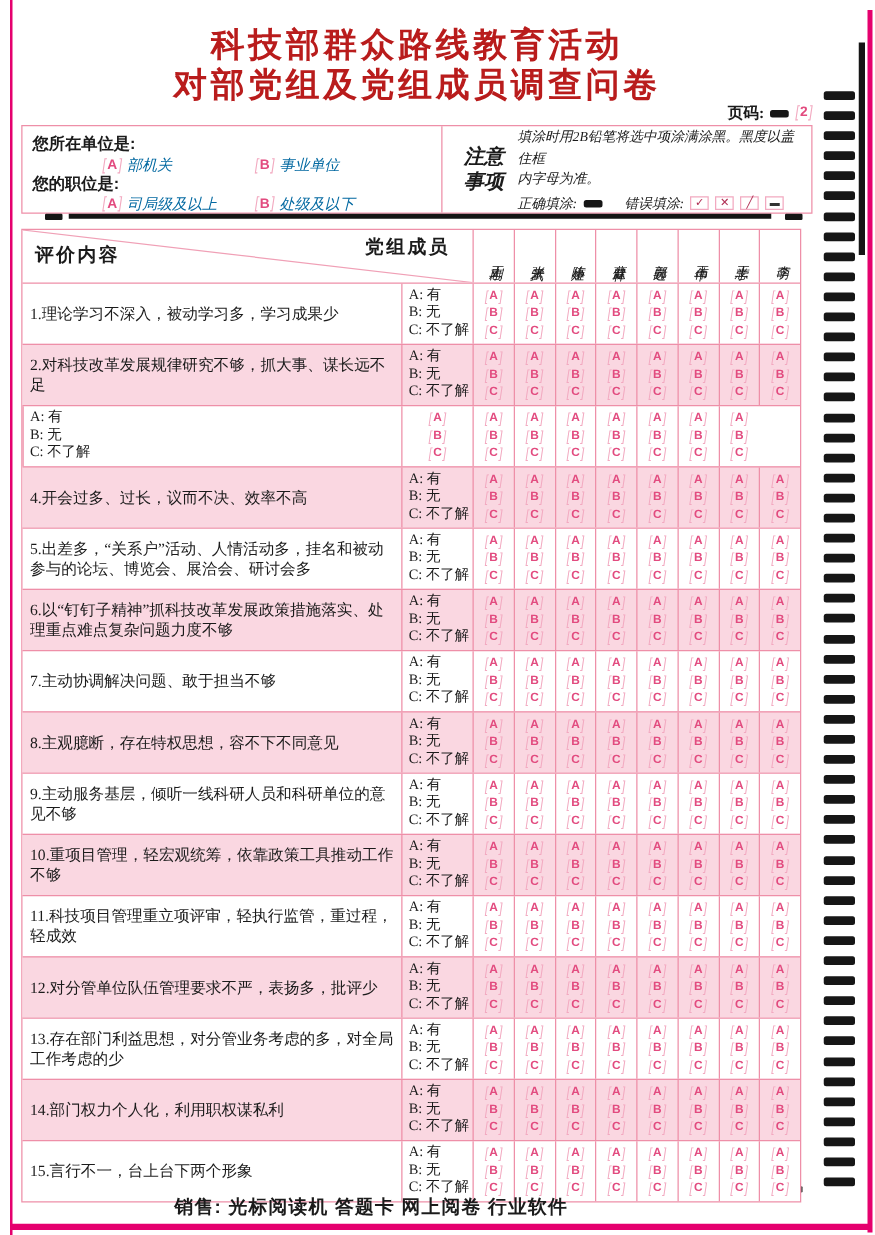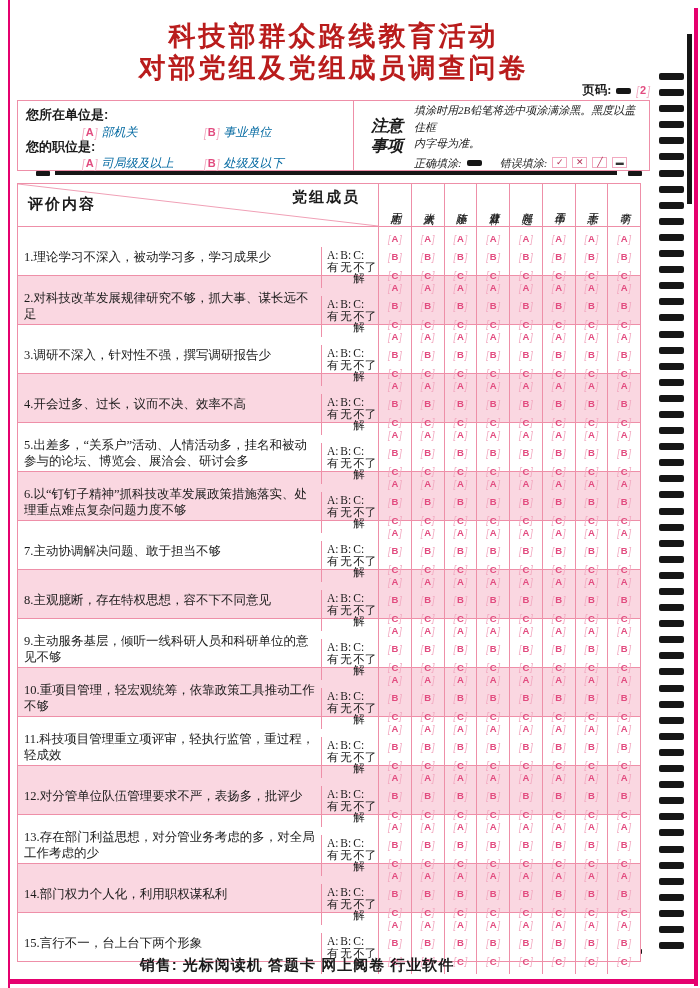--- a/index.html
+++ b/index.html
@@ -71,23 +71,23 @@
   .hdr-left  { position:absolute; left:10px; bottom:12px; font-weight:700; font-size:15px;
                font-family:"Liberation Sans",sans-serif; letter-spacing:2px; }
   .name-cell { border-left:1px solid #ee8fa8; display:flex; align-items:center; justify-content:center; }
   .vname { writing-mode:vertical-rl; text-orientation:upright; font-size:10.5px; letter-spacing:1px;
            font-style:italic; line-height:1; }
 
   .q-row { height:48px; border-top:1px solid #ee8fa8; }
   .q-row.shaded { background:#fad7e1; }
   .q-cell { display:flex; align-items:center; padding:1px 4px 1px 6px; font-size:12.5px;
             line-height:1.3; box-sizing:border-box; }
-  .opt-cell { border-left:1px solid #ee8fa8; display:flex; flex-direction:row;
+  .opt-cell { border-left:1px solid #ee8fa8; display:flex; flex-direction:column;
               justify-content:space-around; padding:3px 0 3px 5px; font-size:11.5px; line-height:1;
-              box-sizing:border-box;margin-top:20px; }
+              box-sizing:border-box; }
   .bub-cell { border-left:1px solid #ee8fa8; display:flex; flex-direction:column;
               justify-content:space-around; align-items:center; padding:3px 0; box-sizing:border-box; }
 
   
   .tmarks { left:659px; top:73px; width:26px; }
   .tmark { width:25px; height:7px; background:#161616; border-radius:2px; margin-bottom:9.1px; }
 
   
   .footer { top:956px; left:17px; width:560px; text-align:center; font-weight:700; font-size:15px;
             font-family:"Liberation Sans",sans-serif; letter-spacing:1px; }
@@ -509,21 +509,20 @@
             <i class="bk">]</i>
           </span>
           <span class="bubble">
             <i class="bk">[</i>
             <b class="bl">C</b>
             <i class="bk">]</i>
           </span>
         </div>
       </div>
       <div class="grid-row q-row">
-        <div class="q-cell">3.调研不深入，针对性不强，撰写调研报告少</div>
         <div class="opt-cell">
           <div>A: 有</div>
           <div>B: 无</div>
           <div>C: 不了解</div>
         </div>
         <div class="bub-cell">
           <span class="bubble">
             <i class="bk">[</i>
             <b class="bl">A</b>
             <i class="bk">]</i>

